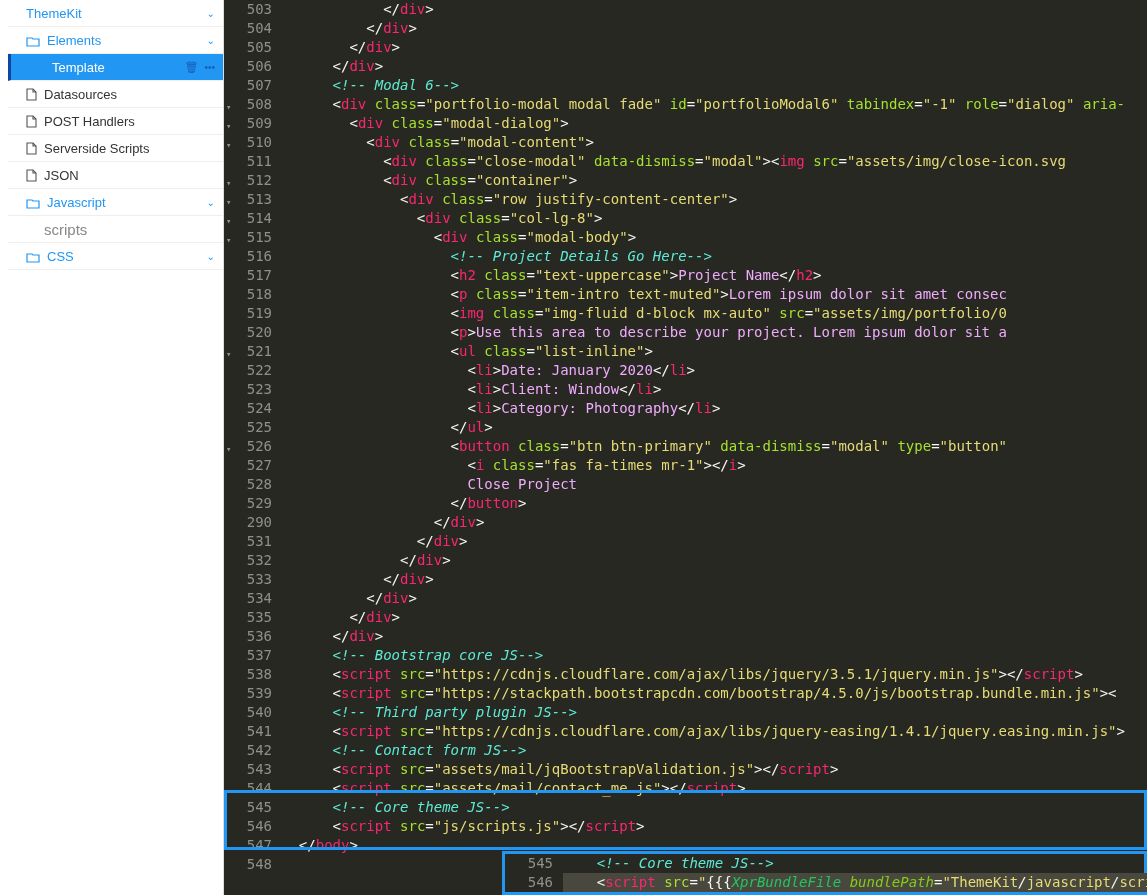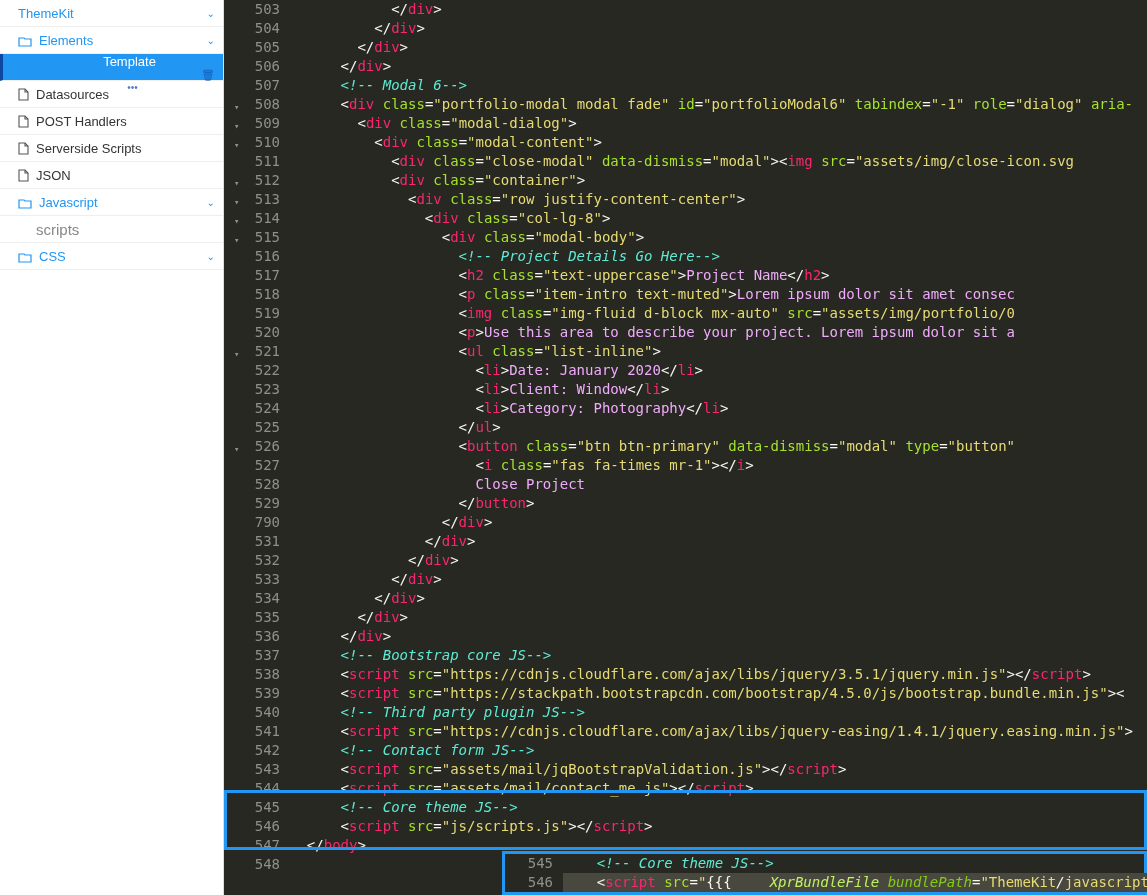--- a/index.html
+++ b/index.html
@@ -11,20 +11,21 @@
   background: #2a2a24;
   display: flex;
 }
 
 .sidebar {
   width: 224px;
   background: #fff;
   border-right: 1px solid #ddd;
   flex-shrink: 0;
   font-size: 13px;
+  padding-left: 8px;
 }
 
 .sb-row {
   display: flex;
   align-items: center;
   height: 27px;
   padding: 0 8px 0 18px;
   border-bottom: 1px solid #eee;
   color: #333;
   position: relative;
@@ -33,21 +34,20 @@
 .sb-row.lvl1 { padding-left: 18px; }
 .sb-row.lvl2 { padding-left: 36px; color: #888; font-size: 15px; }
 
 .sb-row.blue { color: #2196f3; }
 
 .sb-row.selected {
   background: #2196f3;
   color: #fff;
   border-left: 3px solid #0d47a1;
   padding-left: 41px;
-  flex-direction: column;
 }
 
 .sb-row .folder-icon {
   width: 14px;
   height: 11px;
   margin-right: 7px;
   flex-shrink: 0;
 }
 
 .sb-row .file-icon {
@@ -85,21 +85,20 @@
   font-family: "Menlo", "Monaco", "Consolas", monospace;
   font-size: 14px;
   line-height: 19px;
   color: #f8f8f2;
   overflow: hidden;
 }
 
 .code-pane {
   display: flex;
   height: 100%;
-  margin-left: 8px;
 }
 
 .gutter {
   background: #272822;
   color: #8f908a;
   text-align: right;
   padding: 0 10px 0 6px;
   user-select: none;
   width: 58px;
   flex-shrink: 0;
@@ -145,21 +144,21 @@
   border: 3px solid #2196f3;
   display: flex;
   font-family: "Menlo","Monaco","Consolas",monospace;
   font-size: 14px;
   line-height: 19px;
 }
 
 .inset-editor .gutter { width: 58px; padding: 0 10px 0 6px; }
 .inset-editor .code .line.hl { background: #49483e; }
 
-.t-fn { color: #bef264; font-style: italic; margin-left: 38px; }
+.t-fn { color: #22c55e; font-style: italic; }
 .t-param { color: #84cc16; font-style: italic; }
 .t-misc { color: #f8f8f2; font-style: italic; }
 </style>
 </head>
 <body>
 
 <div class="sidebar">
   <div class="sb-row blue">
     <span>ThemeKit</span>
     <span class="chev">⌄</span>
@@ -260,21 +259,21 @@
         <div class="ln">520</div>
         <div class="ln">521<span class="arrow">▾</span></div>
         <div class="ln">522</div>
         <div class="ln">523</div>
         <div class="ln">524</div>
         <div class="ln">525</div>
         <div class="ln">526<span class="arrow">▾</span></div>
         <div class="ln">527</div>
         <div class="ln">528</div>
         <div class="ln">529</div>
-        <div class="ln">790</div>
+        <div class="ln">290</div>
         <div class="ln">531</div>
         <div class="ln">532</div>
         <div class="ln">533</div>
         <div class="ln">534</div>
         <div class="ln">535</div>
         <div class="ln">536</div>
         <div class="ln">537</div>
         <div class="ln">538</div>
         <div class="ln">539</div>
         <div class="ln">540</div>

